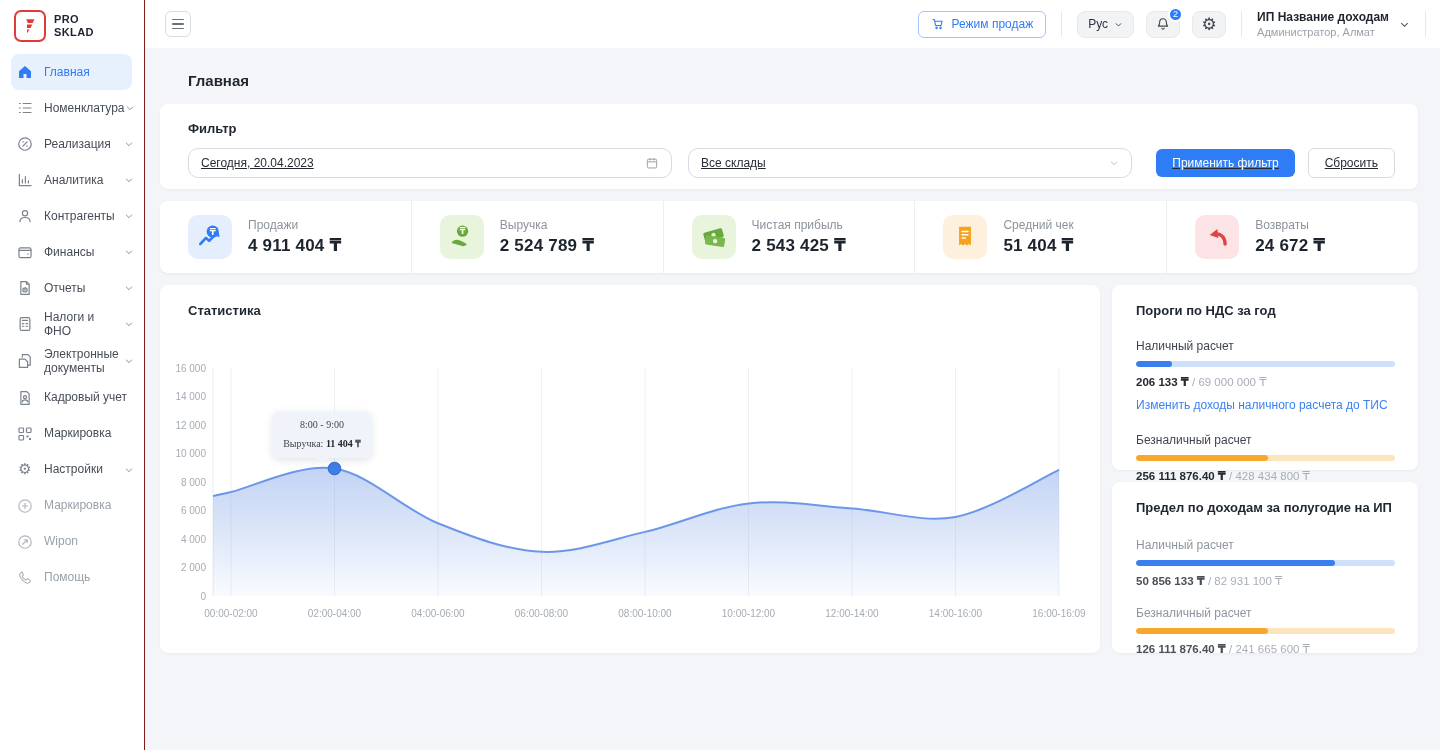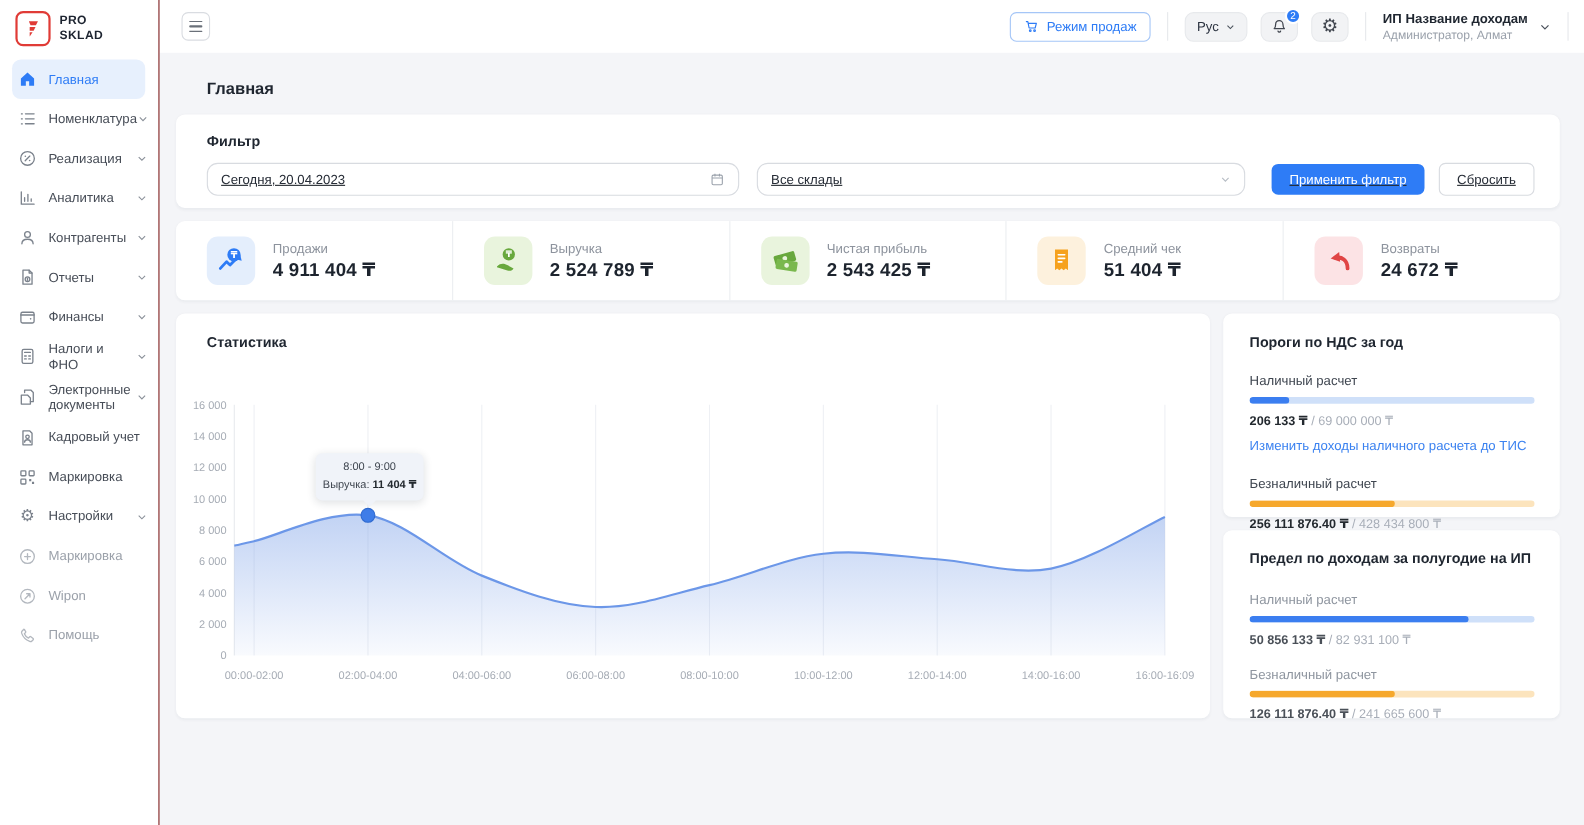--- a/index.html
+++ b/index.html
@@ -61,21 +61,21 @@
   .kpi-icon { width:44px; height:44px; border-radius:10px; margin-right:16px; display:flex; align-items:center; justify-content:center; flex:none; }
   .kpi-icon.blue { background:#e4eefc; } .kpi-icon.green { background:#e9f4dd; }
   .kpi-icon.orange { background:#fdf1dd; } .kpi-icon.red { background:#fce3e5; }
   .kpi-label { font-size:12px; color:#8d939d; }
   .kpi-value { font-size:17px; font-weight:bold; color:#1d242e; margin-top:3px; letter-spacing:.2px; }
 
   .row { display:flex; gap:12px; margin-top:12px; }
   .chart-card { width:940px; height:368px; position:relative; }
   .chart-title { position:absolute; left:28px; top:18px; font-size:13px; font-weight:bold; color:#1f2630; }
   .chart-svg { position:absolute; left:0; top:0; }
-  .tooltip { position:absolute; left:127px; top:127px; width:98px; background:#f0f3f9; border-radius:6px; box-shadow:0 2px 8px rgba(30,40,60,.14); text-align:center; padding:7px 4px 8px; z-index:3; }
+  .tooltip { position:absolute; left:113px; top:127px; width:98px; background:#f0f3f9; border-radius:6px; box-shadow:0 2px 8px rgba(30,40,60,.14); text-align:center; padding:7px 4px 8px; z-index:3;font-family:Liberation Serif, serif; }
   .tooltip::after { content:''; position:absolute; left:50%; bottom:-4px; width:8px; height:8px; background:#f0f3f9; transform:translateX(-50%) rotate(45deg); }
   .tt-time { font-size:10px; color:#3f4650; }
   .tt-line2 { font-size:10px; color:#3f4650; margin-top:6px; }
   .tt-line2 b { color:#23292f; }
 
   .side-col { width:306px; display:flex; flex-direction:column; gap:12px; }
   .panel { padding:18px 23px 0 24px; }
   .panel-vat { height:185px; }
   .panel-income { height:171px; }
   .panel-title { font-size:13px; font-weight:bold; color:#1f2630; }
@@ -179,43 +179,43 @@
     <span class="chev">
           <svg width="10" height="10" viewBox="0 0 24 24" fill="none" stroke="currentColor" stroke-width="2.4">
             <path d="M5 9l7 7 7-7"></path>
           </svg>
         </span>
   </div>
 
   <div class="menu-item">
     <span class="icon">
           <svg viewBox="0 0 24 24" fill="none" stroke="currentColor" stroke-width="1.6" stroke-linecap="round" stroke-linejoin="round">
+            <rect x="4" y="6.5" width="16" height="13" rx="2"></rect>
+            <path d="M4 9.8h16"></path>
+            <circle cx="15.8" cy="14.5" r="1" fill="currentColor" stroke="none"></circle>
+          </svg>
+        </span>
+    <span class="label">Финансы</span>
+    <span class="chev">
+          <svg width="10" height="10" viewBox="0 0 24 24" fill="none" stroke="currentColor" stroke-width="2.4">
+            <path d="M5 9l7 7 7-7"></path>
+          </svg>
+        </span>
+  </div>
+
+  <div class="menu-item">
+    <span class="icon">
+          <svg viewBox="0 0 24 24" fill="none" stroke="currentColor" stroke-width="1.6" stroke-linecap="round" stroke-linejoin="round">
             <path d="M6.5 3.5 h7.5 l3.5 3.5 V20.5 H6.5 Z"></path>
             <path d="M14 3.5 V7 h3.5"></path>
             <circle cx="12" cy="14.5" r="2.8"></circle>
             <path d="M12 13.2v2.6"></path>
           </svg>
         </span>
     <span class="label">Отчеты</span>
-    <span class="chev">
-          <svg width="10" height="10" viewBox="0 0 24 24" fill="none" stroke="currentColor" stroke-width="2.4">
-            <path d="M5 9l7 7 7-7"></path>
-          </svg>
-        </span>
-  </div>
-
-  <div class="menu-item">
-    <span class="icon">
-          <svg viewBox="0 0 24 24" fill="none" stroke="currentColor" stroke-width="1.6" stroke-linecap="round" stroke-linejoin="round">
-            <rect x="4" y="6.5" width="16" height="13" rx="2"></rect>
-            <path d="M4 9.8h16"></path>
-            <circle cx="15.8" cy="14.5" r="1" fill="currentColor" stroke="none"></circle>
-          </svg>
-        </span>
-    <span class="label">Финансы</span>
     <span class="chev">
           <svg width="10" height="10" viewBox="0 0 24 24" fill="none" stroke="currentColor" stroke-width="2.4">
             <path d="M5 9l7 7 7-7"></path>
           </svg>
         </span>
   </div>
 
   <div class="menu-item">
     <span class="icon">
           <svg viewBox="0 0 24 24" fill="none" stroke="currentColor" stroke-width="1.6" stroke-linecap="round" stroke-linejoin="round">

